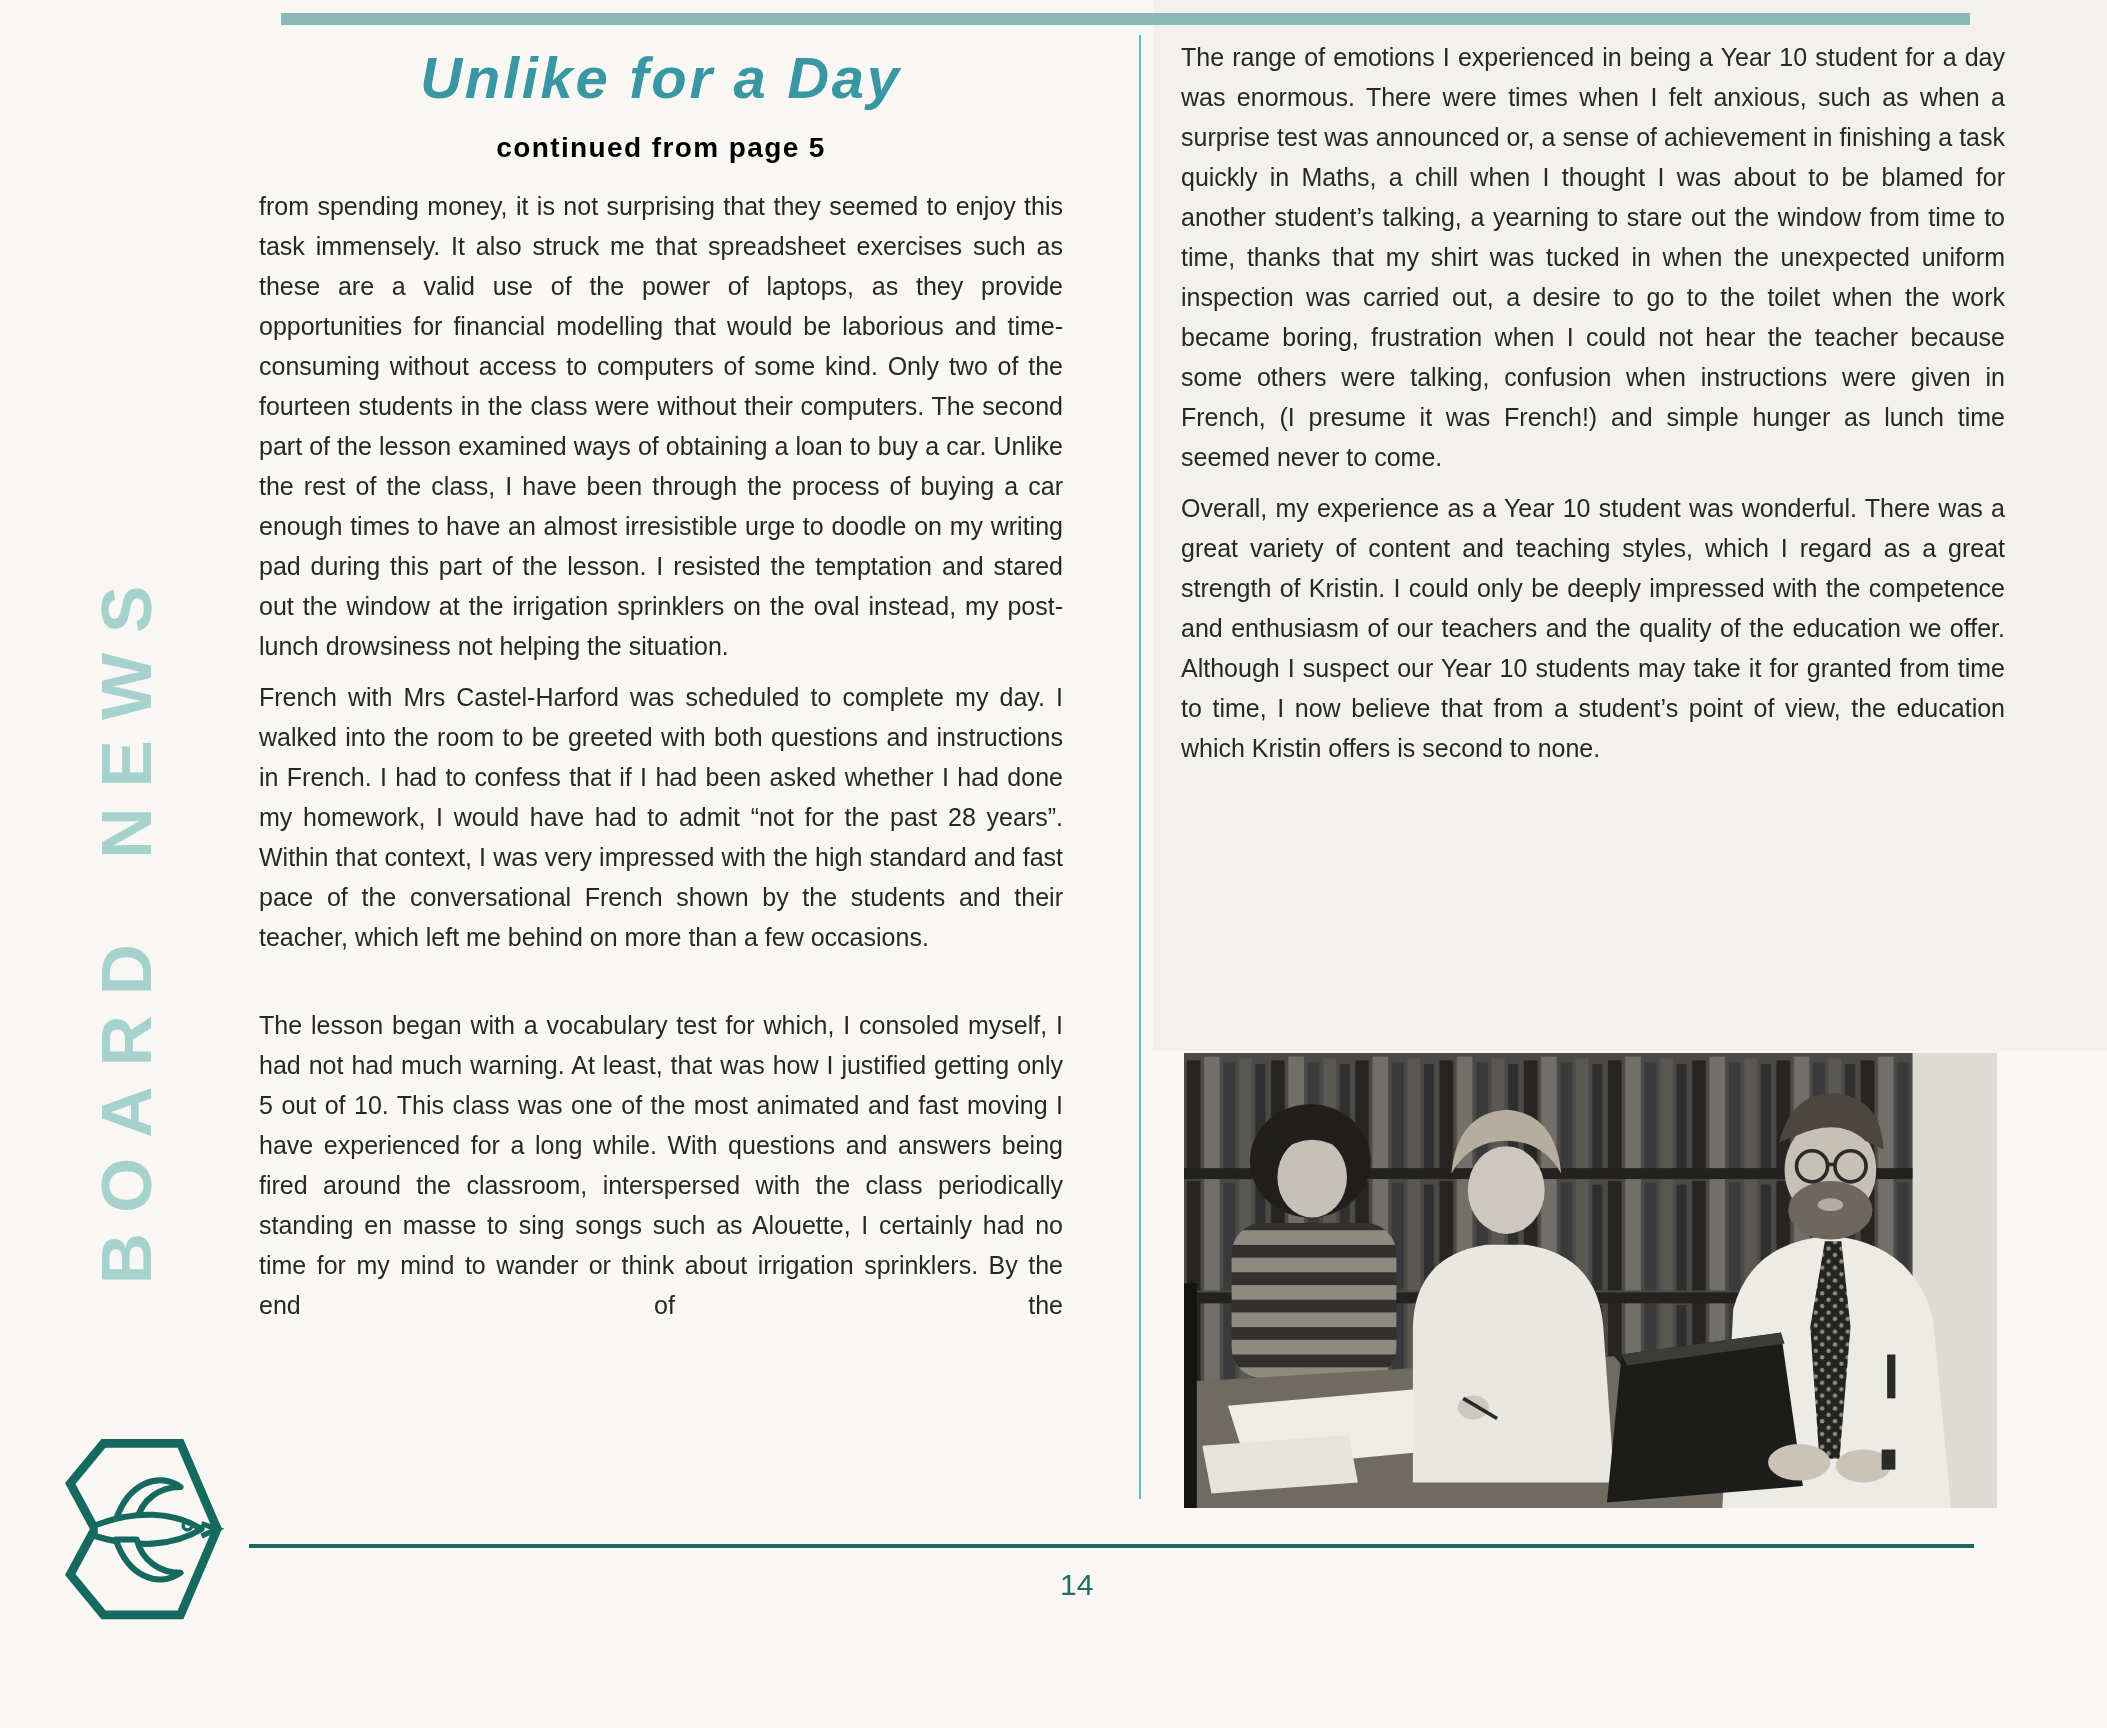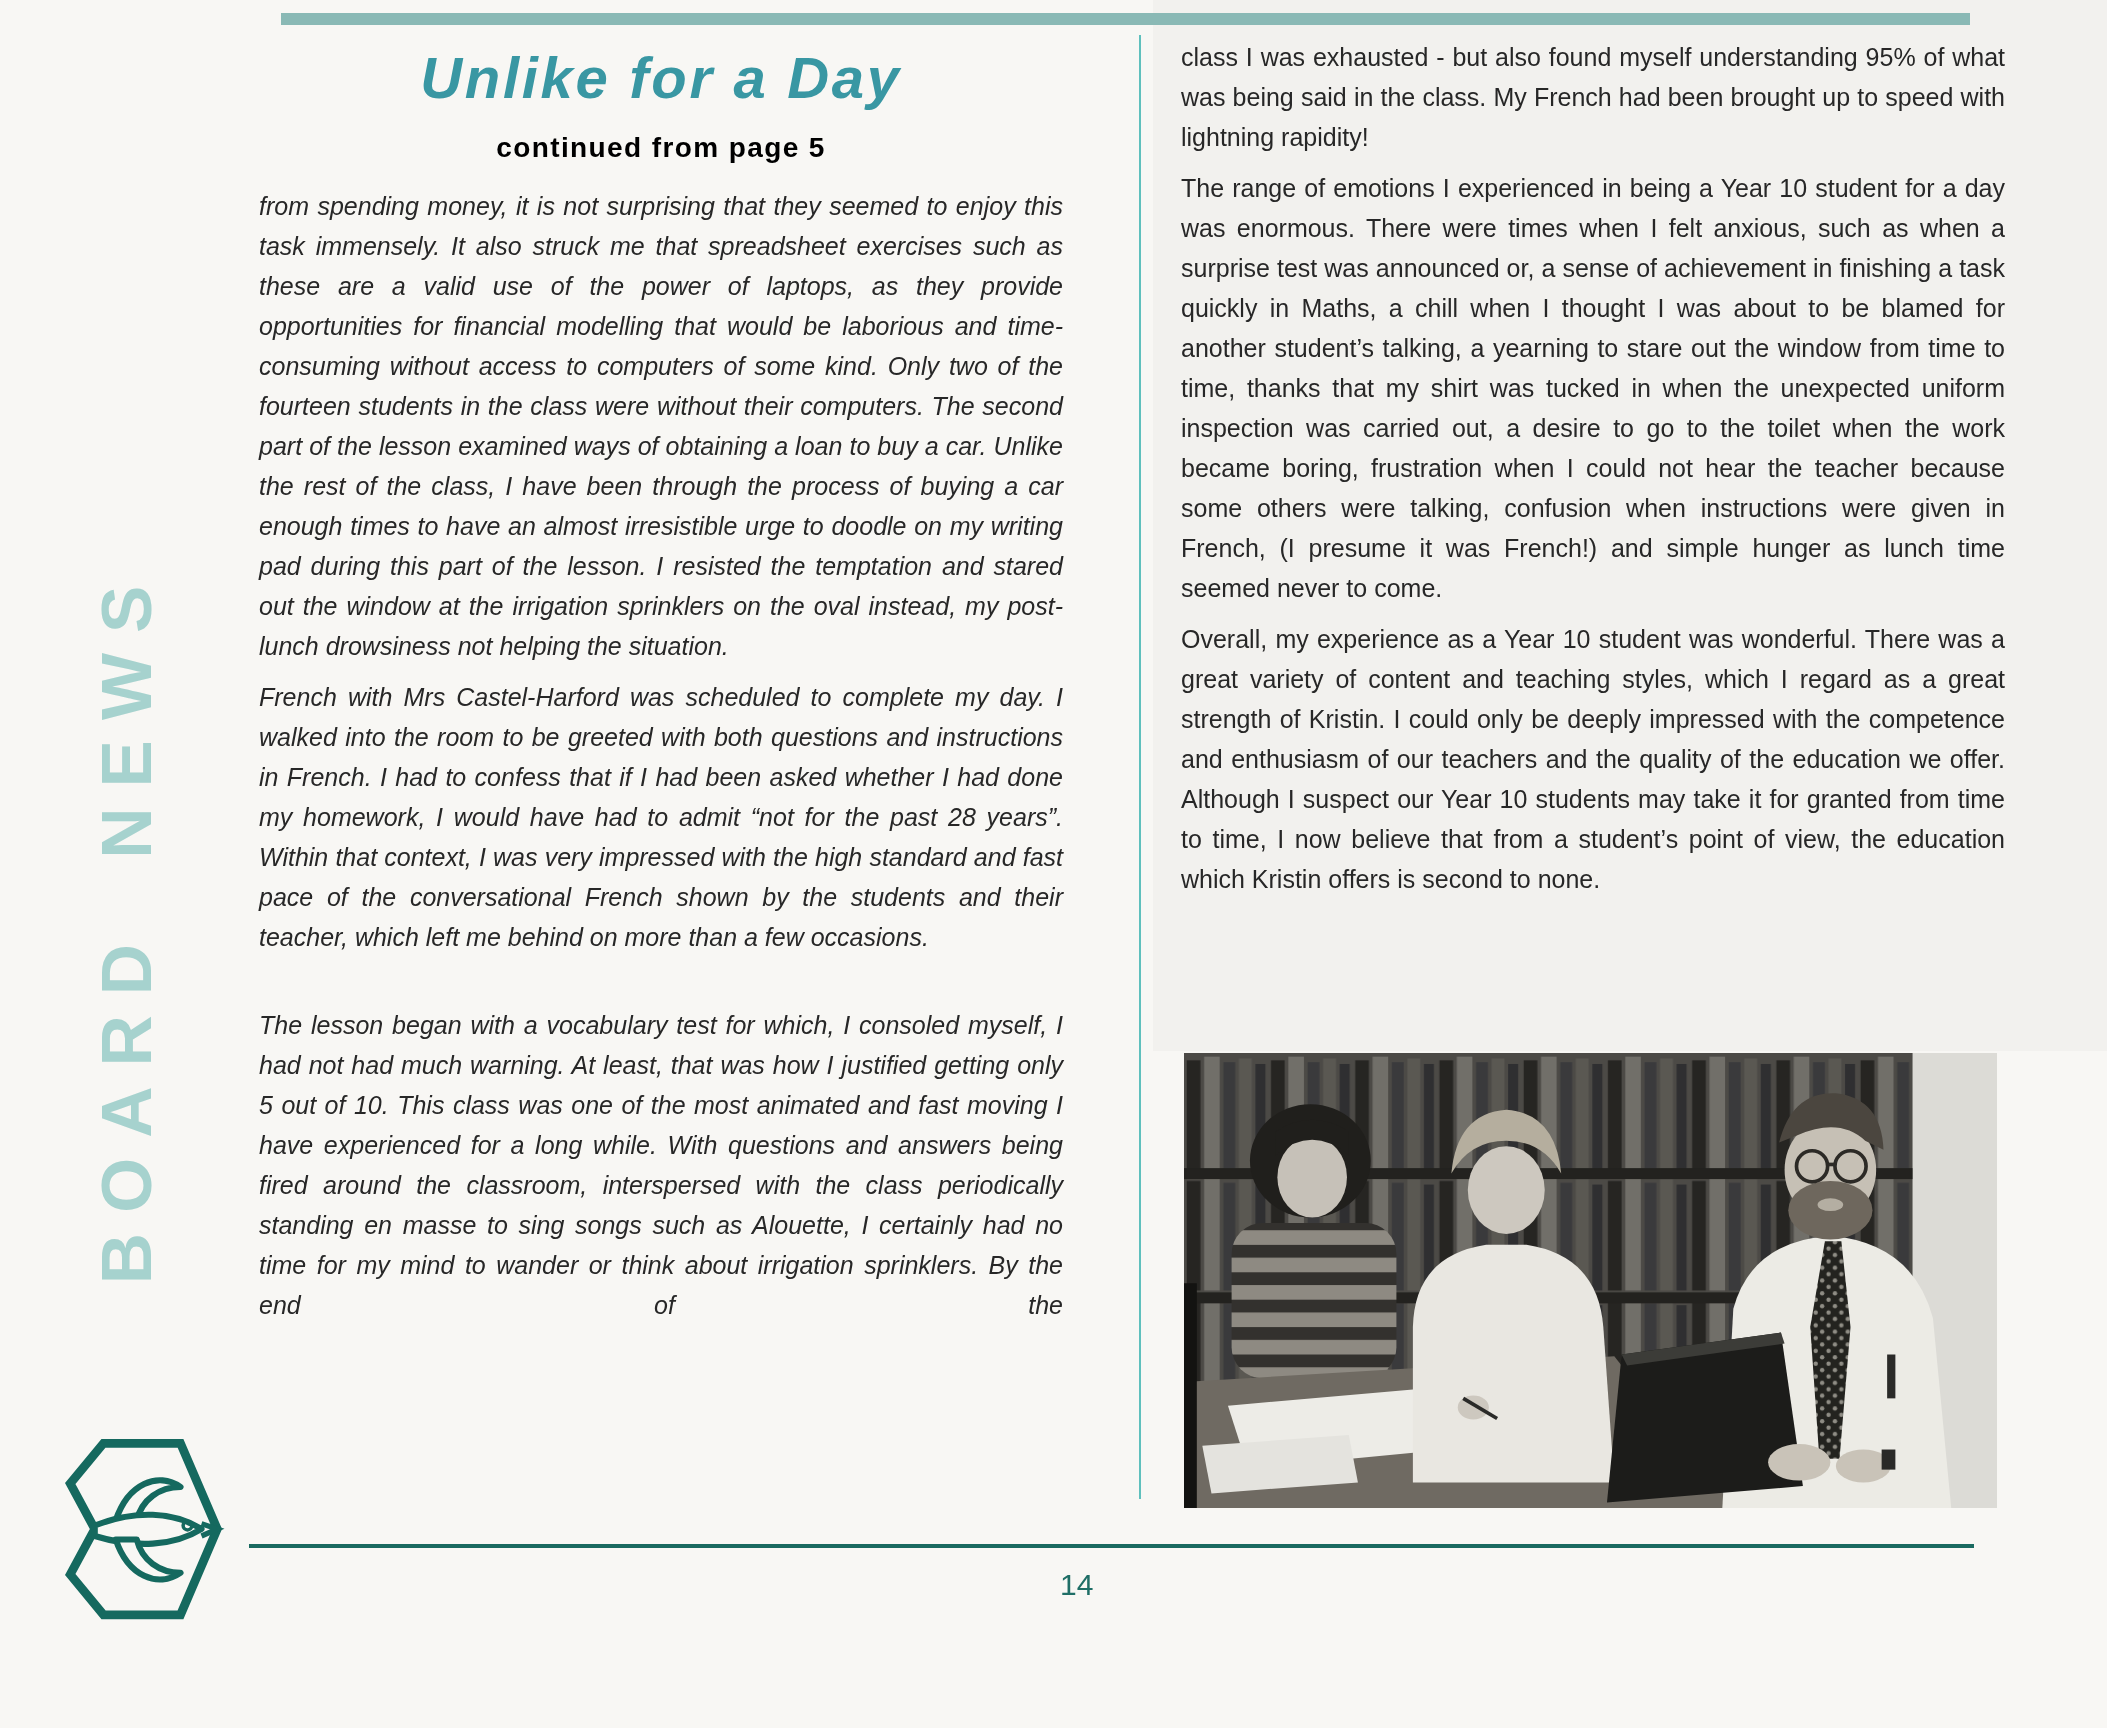--- a/index.html
+++ b/index.html
@@ -14,21 +14,21 @@
     position:absolute;left:259px;top:44px;width:804px;margin:0;text-align:center;
     font-size:58px;font-style:italic;font-weight:bold;color:#3997a3;letter-spacing:2.7px;
   }
   .subtitle{
     position:absolute;left:259px;top:132px;width:804px;text-align:center;
     font-size:28px;font-weight:bold;color:#000000;letter-spacing:1.4px;
   }
   .col{position:absolute;font-size:25px;line-height:40px;color:#272727;text-align:justify;}
   .col p{margin:0 0 11px 0;}
   .col p.cont{text-align-last:justify;margin-top:48px;}
-  .col.left{left:259px;top:186px;width:804px;font-style:italic;}
+  .col.left{left:259px;top:186px;width:804px;}
   .col.right{left:1181px;top:37px;width:824px;}
   .divider{position:absolute;left:1139px;top:35px;width:1.8px;height:1464px;background:#5fc0bd;}
   .board-news{
     position:absolute;left:126px;top:925px;
     transform:translate(-50%,-50%) rotate(-90deg);
     white-space:nowrap;font-size:71px;font-weight:bold;
     letter-spacing:20px;word-spacing:25.6px;color:#a6d2ce;
   }
   .logo{position:absolute;left:51px;top:1431px;width:175px;height:196px;}
   .photo{position:absolute;left:1184px;top:1053px;width:813px;height:455px;margin:0;}
@@ -64,21 +64,20 @@
 
   <div class="col left">
     <p>from spending money, it is not surprising that they seemed to enjoy this task immensely.  It also struck me that spreadsheet exercises such as these are a valid use of the power of laptops, as they provide opportunities for financial modelling that would be laborious and time-consuming without access to computers of some kind.  Only two of the fourteen students in the class were without their computers. The second part of the lesson examined ways of obtaining a loan to buy a car.  Unlike the rest of the class, I have been through the process of buying a car enough times to have an almost irresistible urge to doodle on my writing pad during this part of the lesson. I resisted the temptation and stared out the window at the irrigation sprinklers on the oval instead, my post-lunch drowsiness not helping the situation.</p>
     <p>French with Mrs Castel-Harford was scheduled to complete my day. I walked into the room to be greeted with both questions and instructions in French. I had to confess that if I had been asked whether I had done my homework, I would have had to admit “not for the past 28 years”. Within that context, I was very impressed with the high standard and fast pace of the conversational French shown by the students and their teacher, which left me behind on more than a few occasions.</p>
     <p class="cont">The lesson began with a vocabulary test for which, I consoled myself, I had not had much warning.  At least, that was how I justified getting only 5 out of 10.  This class was one of the most animated and fast moving I have experienced for a long while. With questions and answers being fired around the classroom, interspersed with the class periodically standing en masse to sing songs such as Alouette, I certainly had no time for my mind to wander or think about irrigation sprinklers. By the end of the</p>
   </div>
 
   <div class="divider"></div>
 
   <div class="col right">
-    <p>class I was exhausted - but also found myself understanding 95% of what was being said in the class. My French had been brought up to speed with lightning rapidity!</p>
     <p>The range of emotions I experienced in being a Year 10 student for a day was enormous. There were times when I felt anxious, such as when a surprise test was announced or, a sense of achievement in finishing a task quickly in Maths, a chill when I thought I was about to be blamed for another student’s talking, a yearning to stare out the window from time to time, thanks that my shirt was tucked in when the unexpected uniform inspection was carried out, a desire to go to the toilet when the work became boring, frustration when I could not hear the teacher because some others were talking, confusion when instructions were given in French, (I presume it was French!) and simple hunger as lunch time seemed never to come.</p>
     <p>Overall, my experience as a Year 10 student was wonderful. There was a great variety of content and teaching styles, which I regard as a great strength of Kristin. I could only be deeply impressed with the competence and enthusiasm of our teachers and the quality of the education we offer. Although I suspect our Year 10 students may take it for granted from time to time, I now believe that from a student’s point of view, the education which Kristin offers is second to none.</p>
   </div>
 
   <figure class="photo">
     <svg viewBox="0 0 888 498" preserveAspectRatio="none" aria-hidden="true">
       <defs>
         <pattern id="books" x="0" y="0" width="92" height="132" patternUnits="userSpaceOnUse">
           <rect width="92" height="132" fill="#4c4a46"></rect>
           <rect x="3" y="8" width="15" height="120" fill="#262522"></rect>

